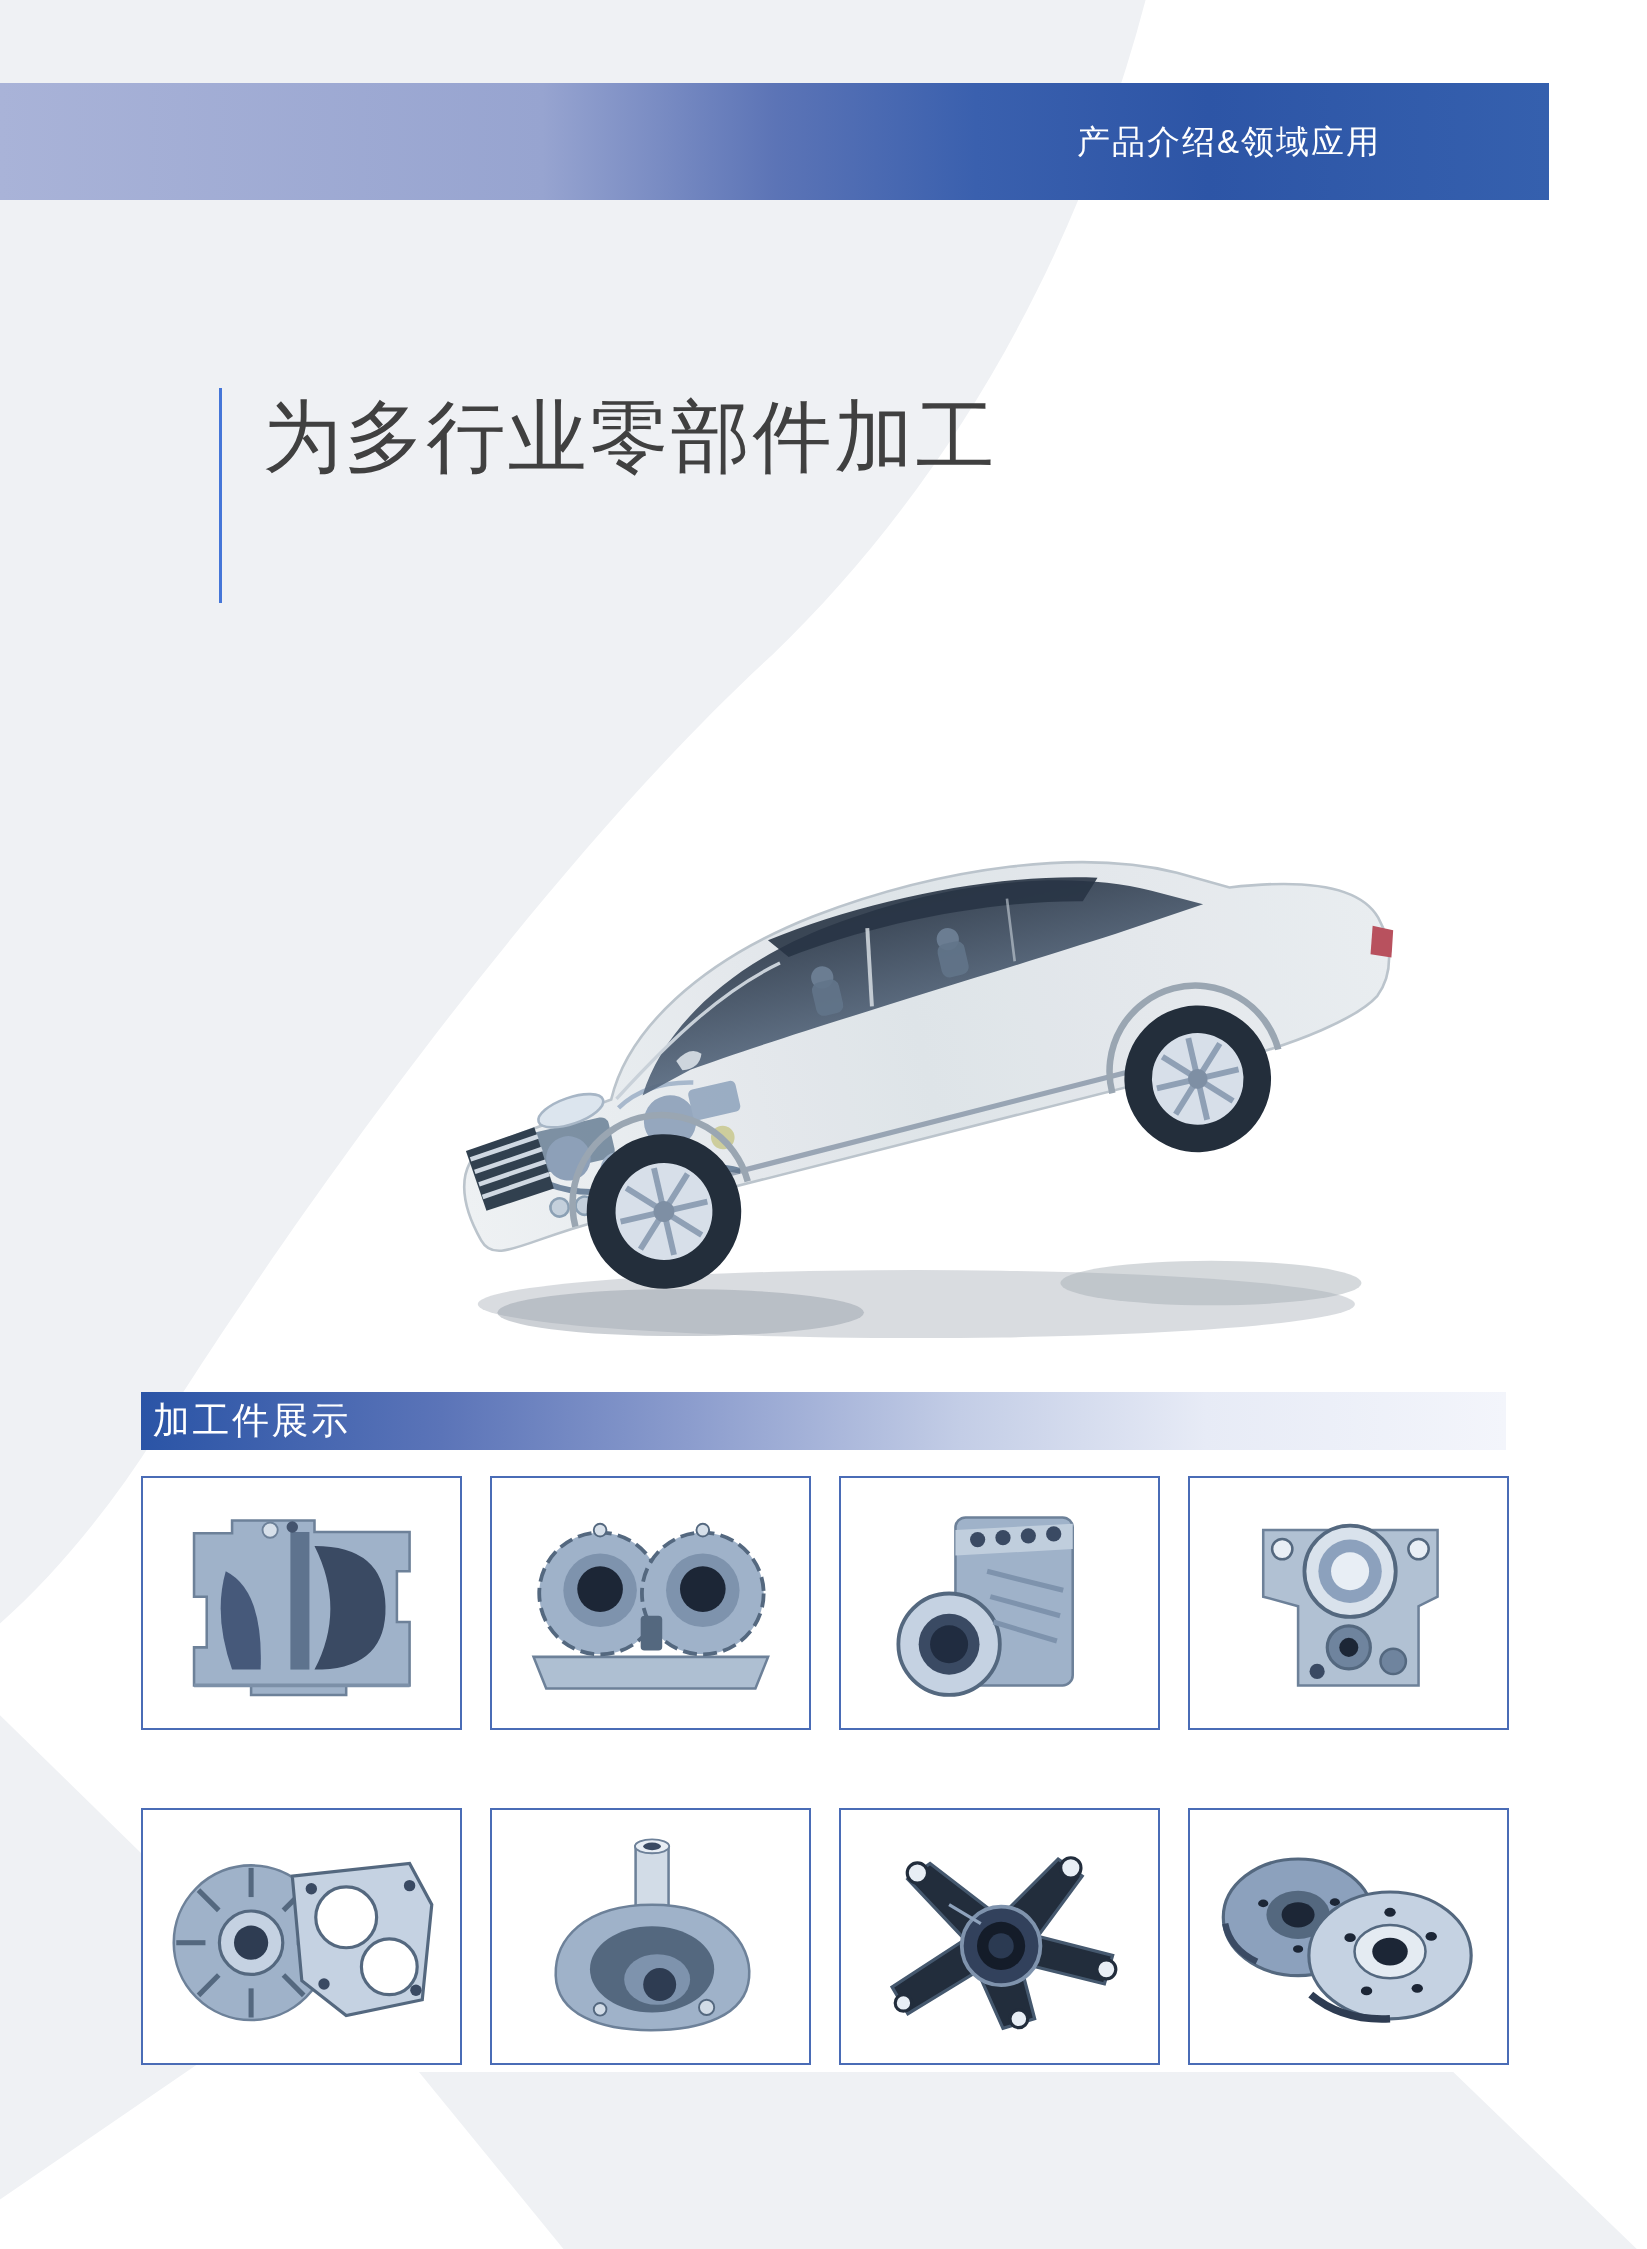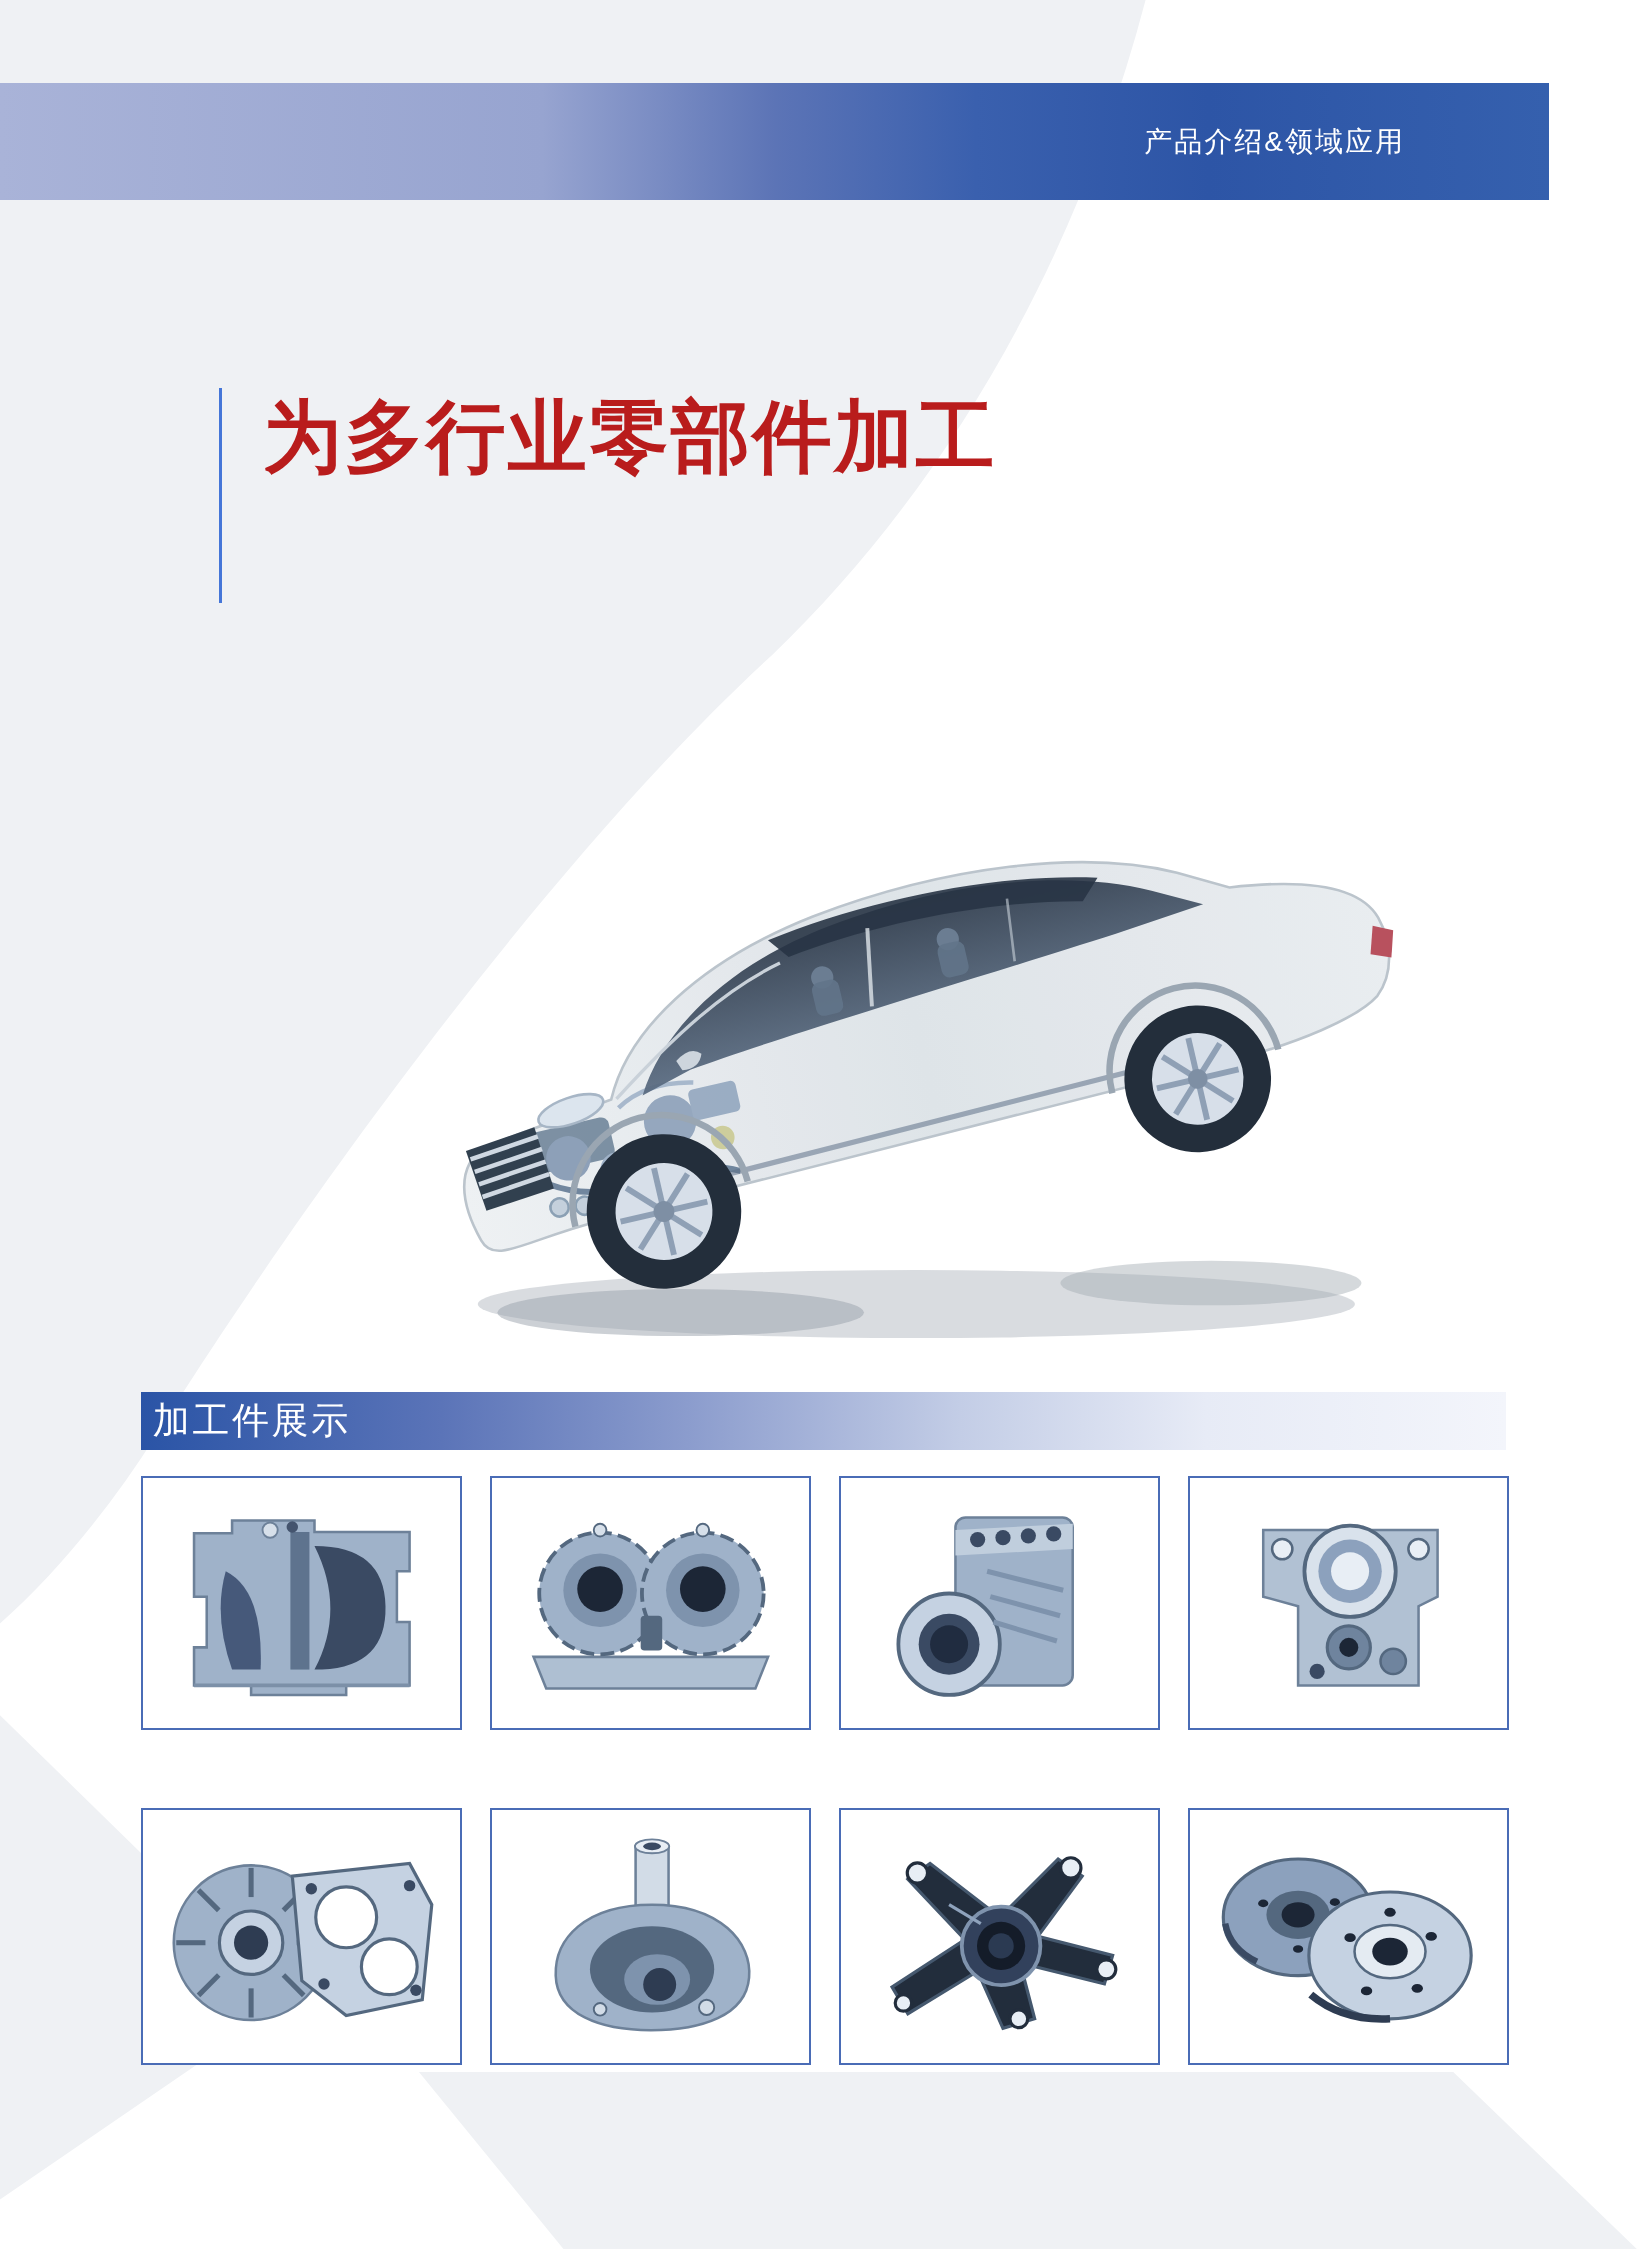--- a/index.html
+++ b/index.html
@@ -8,28 +8,28 @@
     background:#eff1f4;
     font-family:"Liberation Sans","DejaVu Sans",sans-serif;
   }
   #bg-decor{position:absolute;left:0;top:0;width:1647px;height:2250px;}
   
   .top-banner{
     position:absolute;left:0;top:83px;width:1549px;height:117px;
     background:linear-gradient(to right,#a9b3d8 0%,#97a4d0 35%,#5c74b6 50%,#3a60ae 63%,#2d55a6 78%,#3560ae 100%);
   }
   .top-banner .label{
-    position:absolute;right:144px;top:0;height:106px;line-height:117px;
-    color:#ffffff;font-size:28px;font-weight:500;letter-spacing:2px;white-space:nowrap;
+    position:absolute;right:168px;top:0;height:106px;line-height:117px;
+    color:#ffffff;font-size:33px;font-weight:500;letter-spacing:2px;white-space:nowrap;
   }
   
   .hero-rule{position:absolute;left:219px;top:388px;width:2.6px;height:215px;background:#4576d8;}
   .hero-title{
     position:absolute;left:263px;top:384px;
-    font-size:79px;line-height:106px;font-weight:700;color:#b91c1c;
+    font-size:79px;line-height:106px;font-weight:400;color:#404040;
     letter-spacing:2.6px;white-space:nowrap;text-align:center;
   }
   
   .car-wrap{position:absolute;left:373px;top:635px;width:1126px;height:720px;}
   
   .showcase-bar{
     position:absolute;left:141px;top:1392px;width:1365px;height:58px;
     background:linear-gradient(to right,#2a54a6 0%,#5b74b8 22%,#8b9ccd 40%,#c3cde6 60%,#e7ebf6 78%,#f3f5fb 100%);
   }
   .showcase-bar .label{

